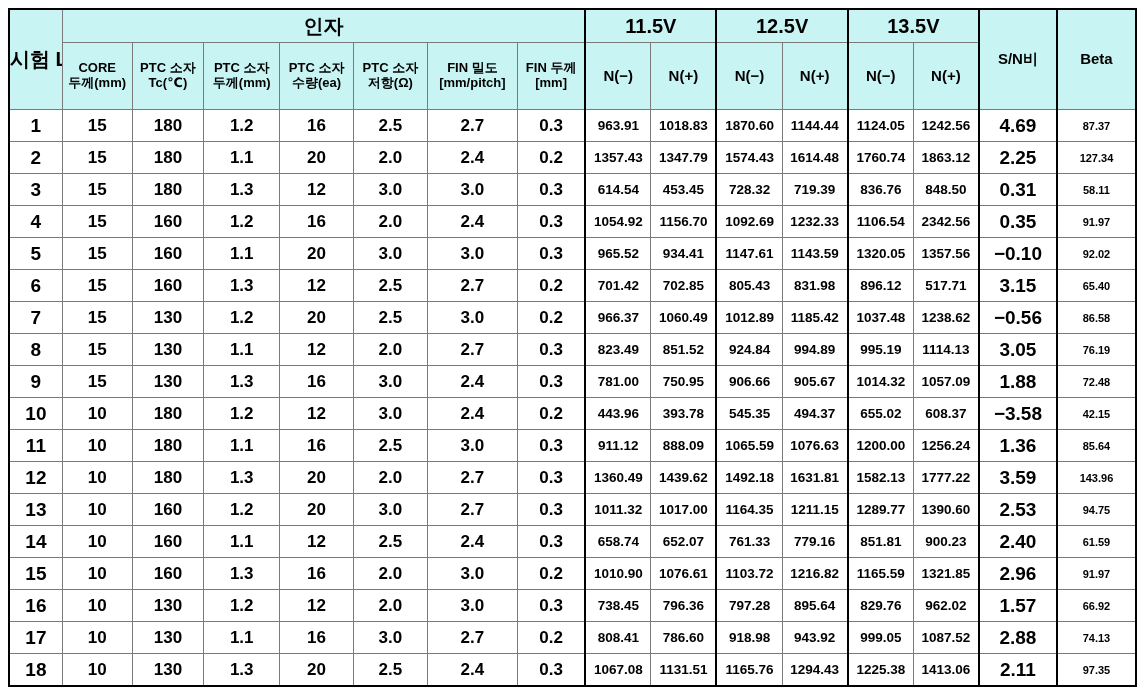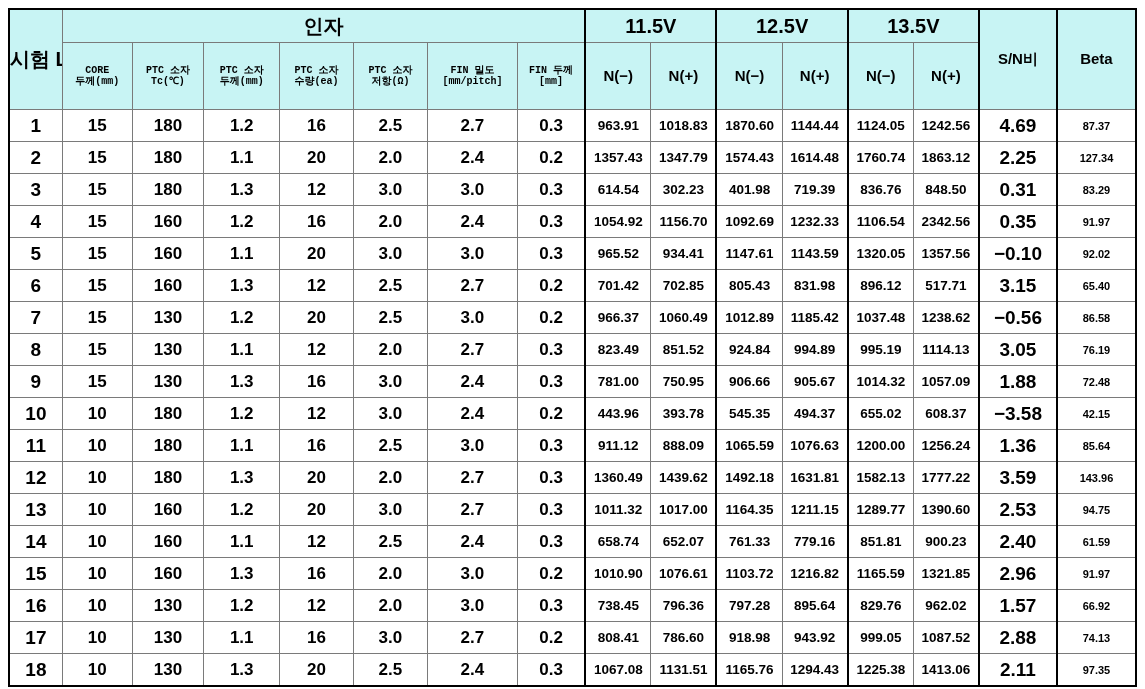--- a/index.html
+++ b/index.html
@@ -46,22 +46,21 @@
   th.grp {
     font-size: 20px;
     height: 32px;
   }
   th.idcell {
     font-size: 20px;
     line-height: 1.15;
   }
   th.sub {
     height: 66px;
-    font-size: 10px;
-    font-family: Liberation Mono, monospace;
+    font-size: 13px;
   }
   th.sub .l1 { display: block; }
   th.sub .l2 { display: block; }
   th.tall {
     font-size: 15px;
   }
   th.nsub {
     font-size: 15px;
     height: 66px;
   }
@@ -202,27 +201,27 @@
         <tr>
           <td class="runno">3</td>
           <td class="fac">15</td>
           <td class="fac">180</td>
           <td class="fac">1.3</td>
           <td class="fac">12</td>
           <td class="fac">3.0</td>
           <td class="fac">3.0</td>
           <td class="fac">0.3</td>
           <td class="num vsep-l">614.54</td>
-          <td class="num">302.23</td>
-          <td class="num vsep-l">401.98</td>
+          <td class="num">453.45</td>
+          <td class="num vsep-l">728.32</td>
           <td class="num">719.39</td>
           <td class="num vsep-l">836.76</td>
           <td class="num">848.50</td>
           <td class="sn vsep-l">0.31</td>
-          <td class="beta vsep-l">83.29</td>
+          <td class="beta vsep-l">58.11</td>
         </tr>
         <tr>
           <td class="runno">4</td>
           <td class="fac">15</td>
           <td class="fac">160</td>
           <td class="fac">1.2</td>
           <td class="fac">16</td>
           <td class="fac">2.0</td>
           <td class="fac">2.4</td>
           <td class="fac">0.3</td>

